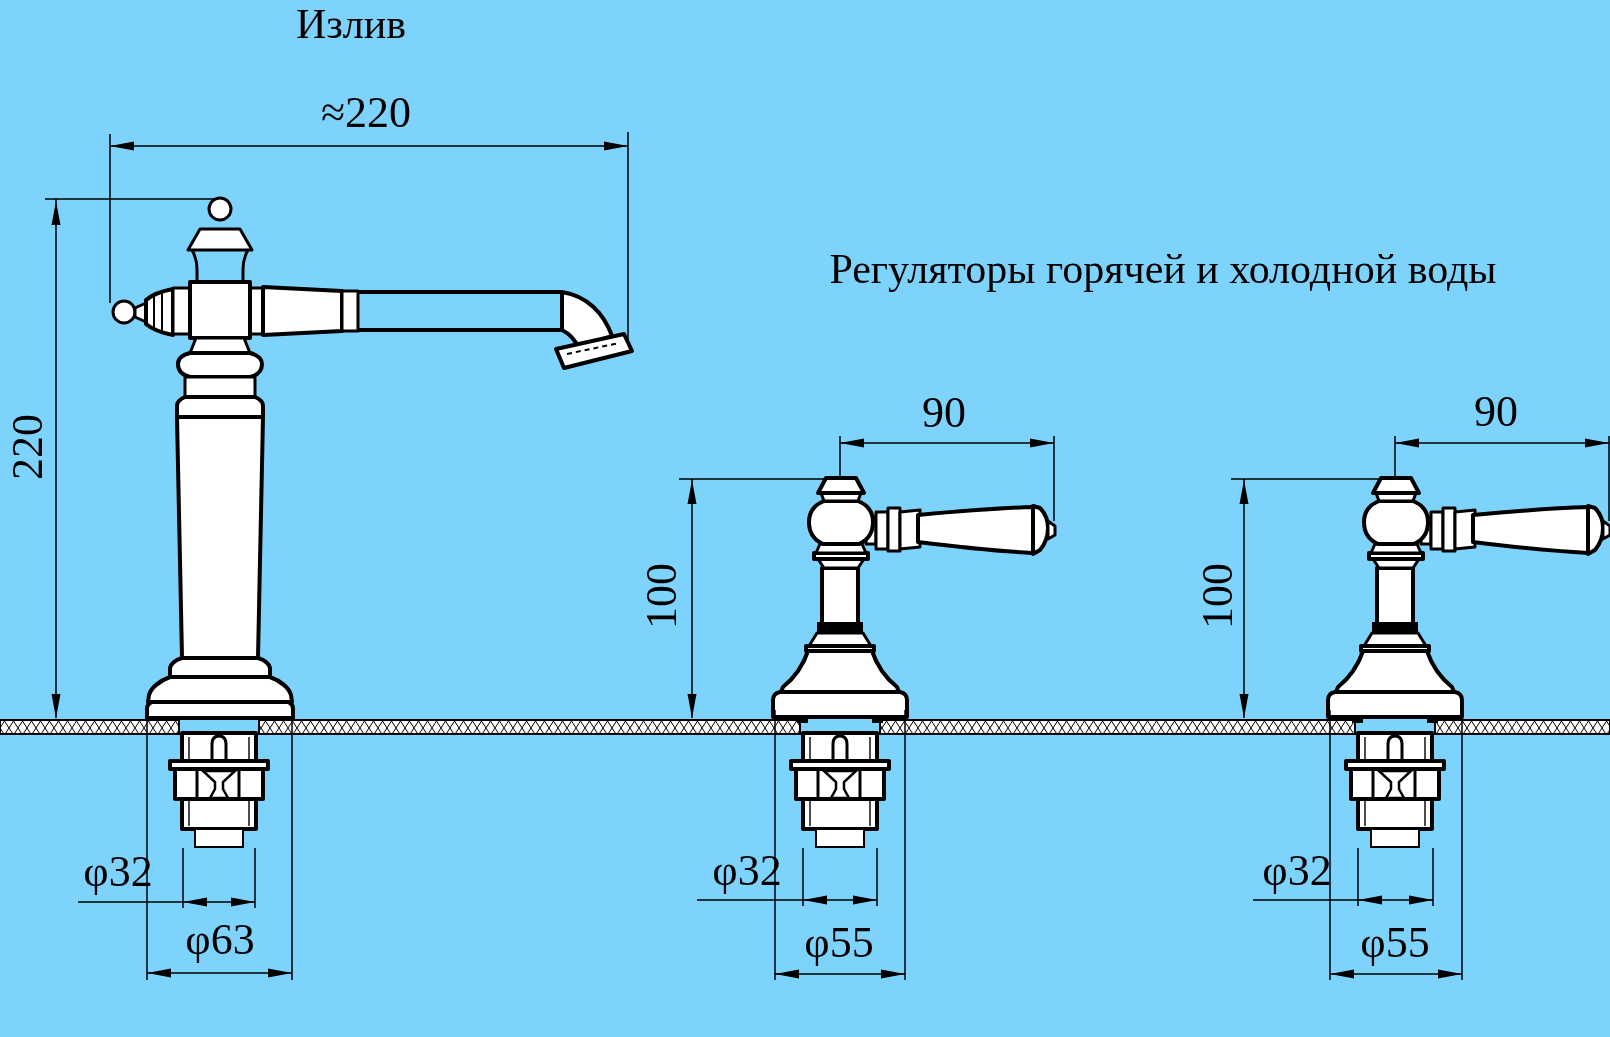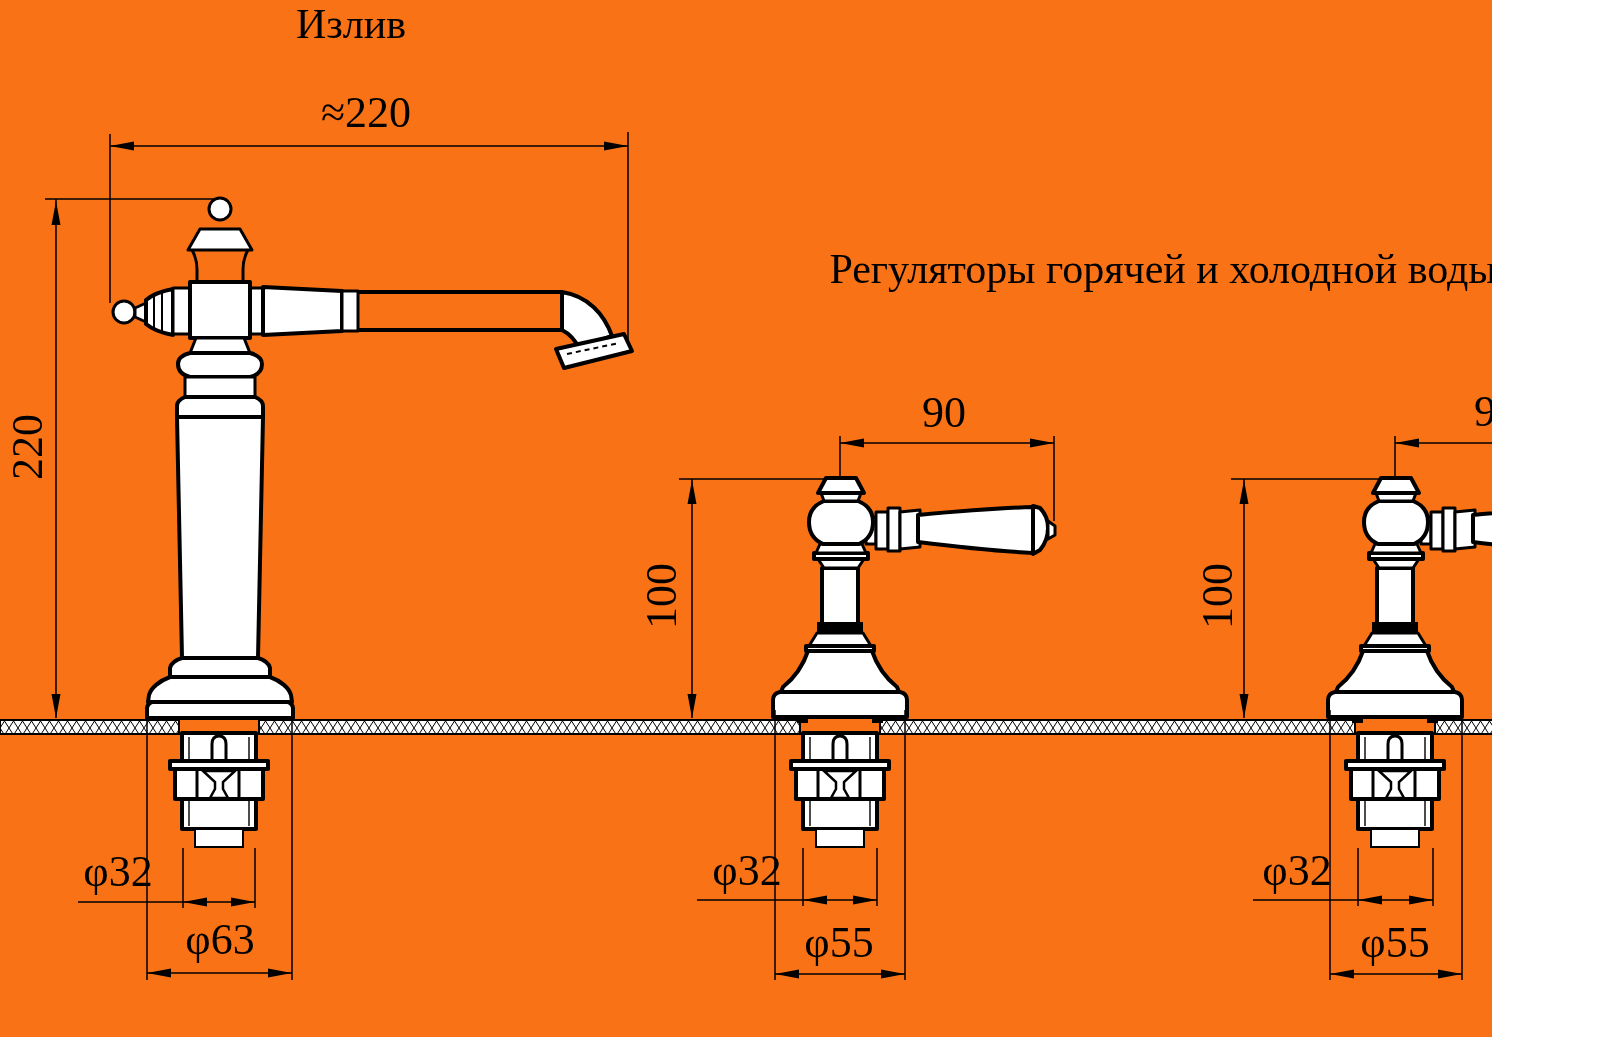--- a/index.html
+++ b/index.html
@@ -1,16 +1,16 @@
 <!DOCTYPE html>
 <html><head>
 <meta charset="utf-8">
 <style>
   html, body { margin: 0; padding: 0; background: #ffffff; }
-  .canvas { width: 1492px; height: 1037px; position: relative; background: #f97316; overflow: hidden; }
+  .canvas { width: 1610px; height: 1037px; position: relative; background: #7dd3fc; overflow: hidden; }
   svg { display: block; }
   .bold  { stroke: #000; stroke-width: 4;   fill: #fff; stroke-linejoin: round; }
   .boldn { stroke: #000; stroke-width: 4;   fill: none; stroke-linejoin: round; }
   .mid   { stroke: #000; stroke-width: 3;   fill: #fff; stroke-linejoin: round; }
   .midn  { stroke: #000; stroke-width: 3;   fill: none; }
   .mid2  { stroke: #000; stroke-width: 2.5; fill: #fff; }
   .thin  { stroke: #000; stroke-width: 1.4; fill: none; }
   .thin2 { stroke: #000; stroke-width: 2;   fill: #fff; }
   .dim   { stroke: #000; stroke-width: 1.5; fill: none; }
   .arrow { fill: #000; stroke: none; }

